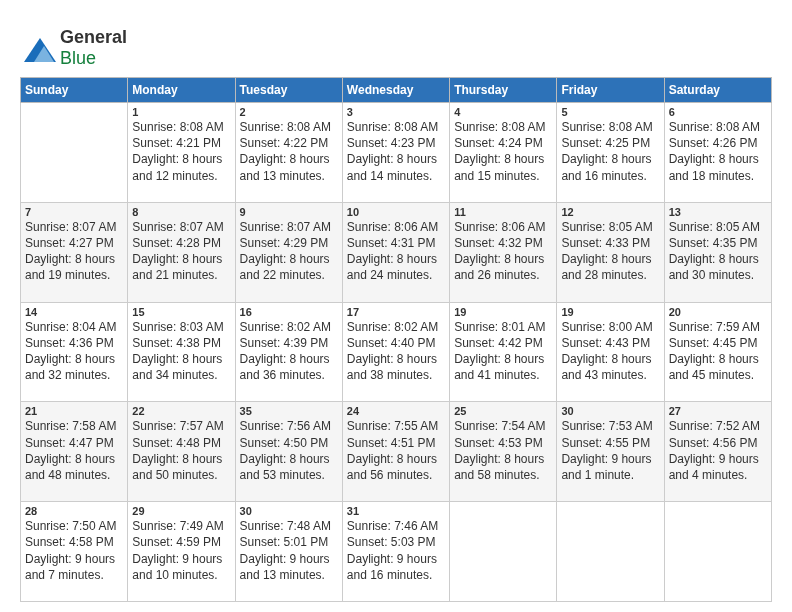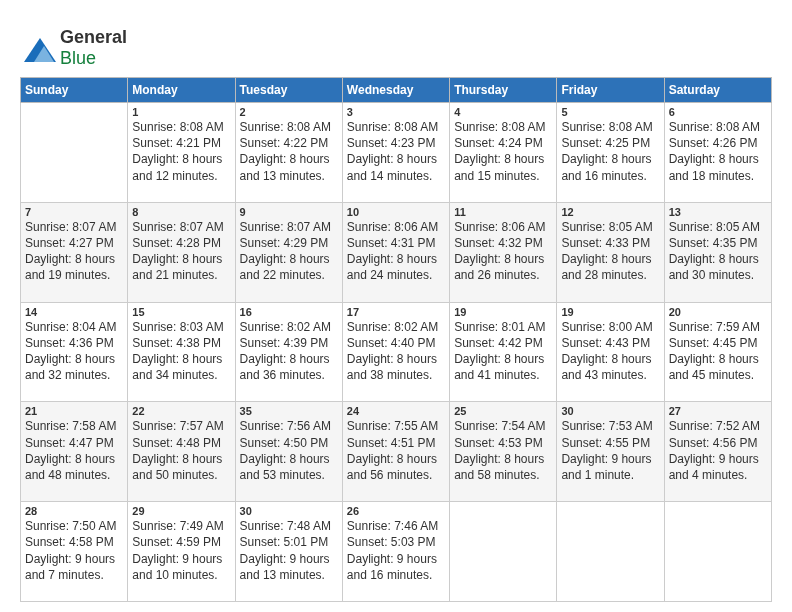--- a/index.html
+++ b/index.html
@@ -240,21 +240,21 @@
           </td>
           <td>
             <span class="day-num">29</span>
             <div class="day-info">Sunrise: 7:49 AM<br>Sunset: 4:59 PM<br>Daylight: 9 hours and 10 minutes.</div>
           </td>
           <td>
             <span class="day-num">30</span>
             <div class="day-info">Sunrise: 7:48 AM<br>Sunset: 5:01 PM<br>Daylight: 9 hours and 13 minutes.</div>
           </td>
           <td>
-            <span class="day-num">26</span>
+            <span class="day-num">31</span>
             <div class="day-info">Sunrise: 7:46 AM<br>Sunset: 5:03 PM<br>Daylight: 9 hours and 16 minutes.</div>
           </td>
           <td></td>
           <td></td>
           <td></td>
         </tr>
       </tbody>
   </table>
 </div>
 

